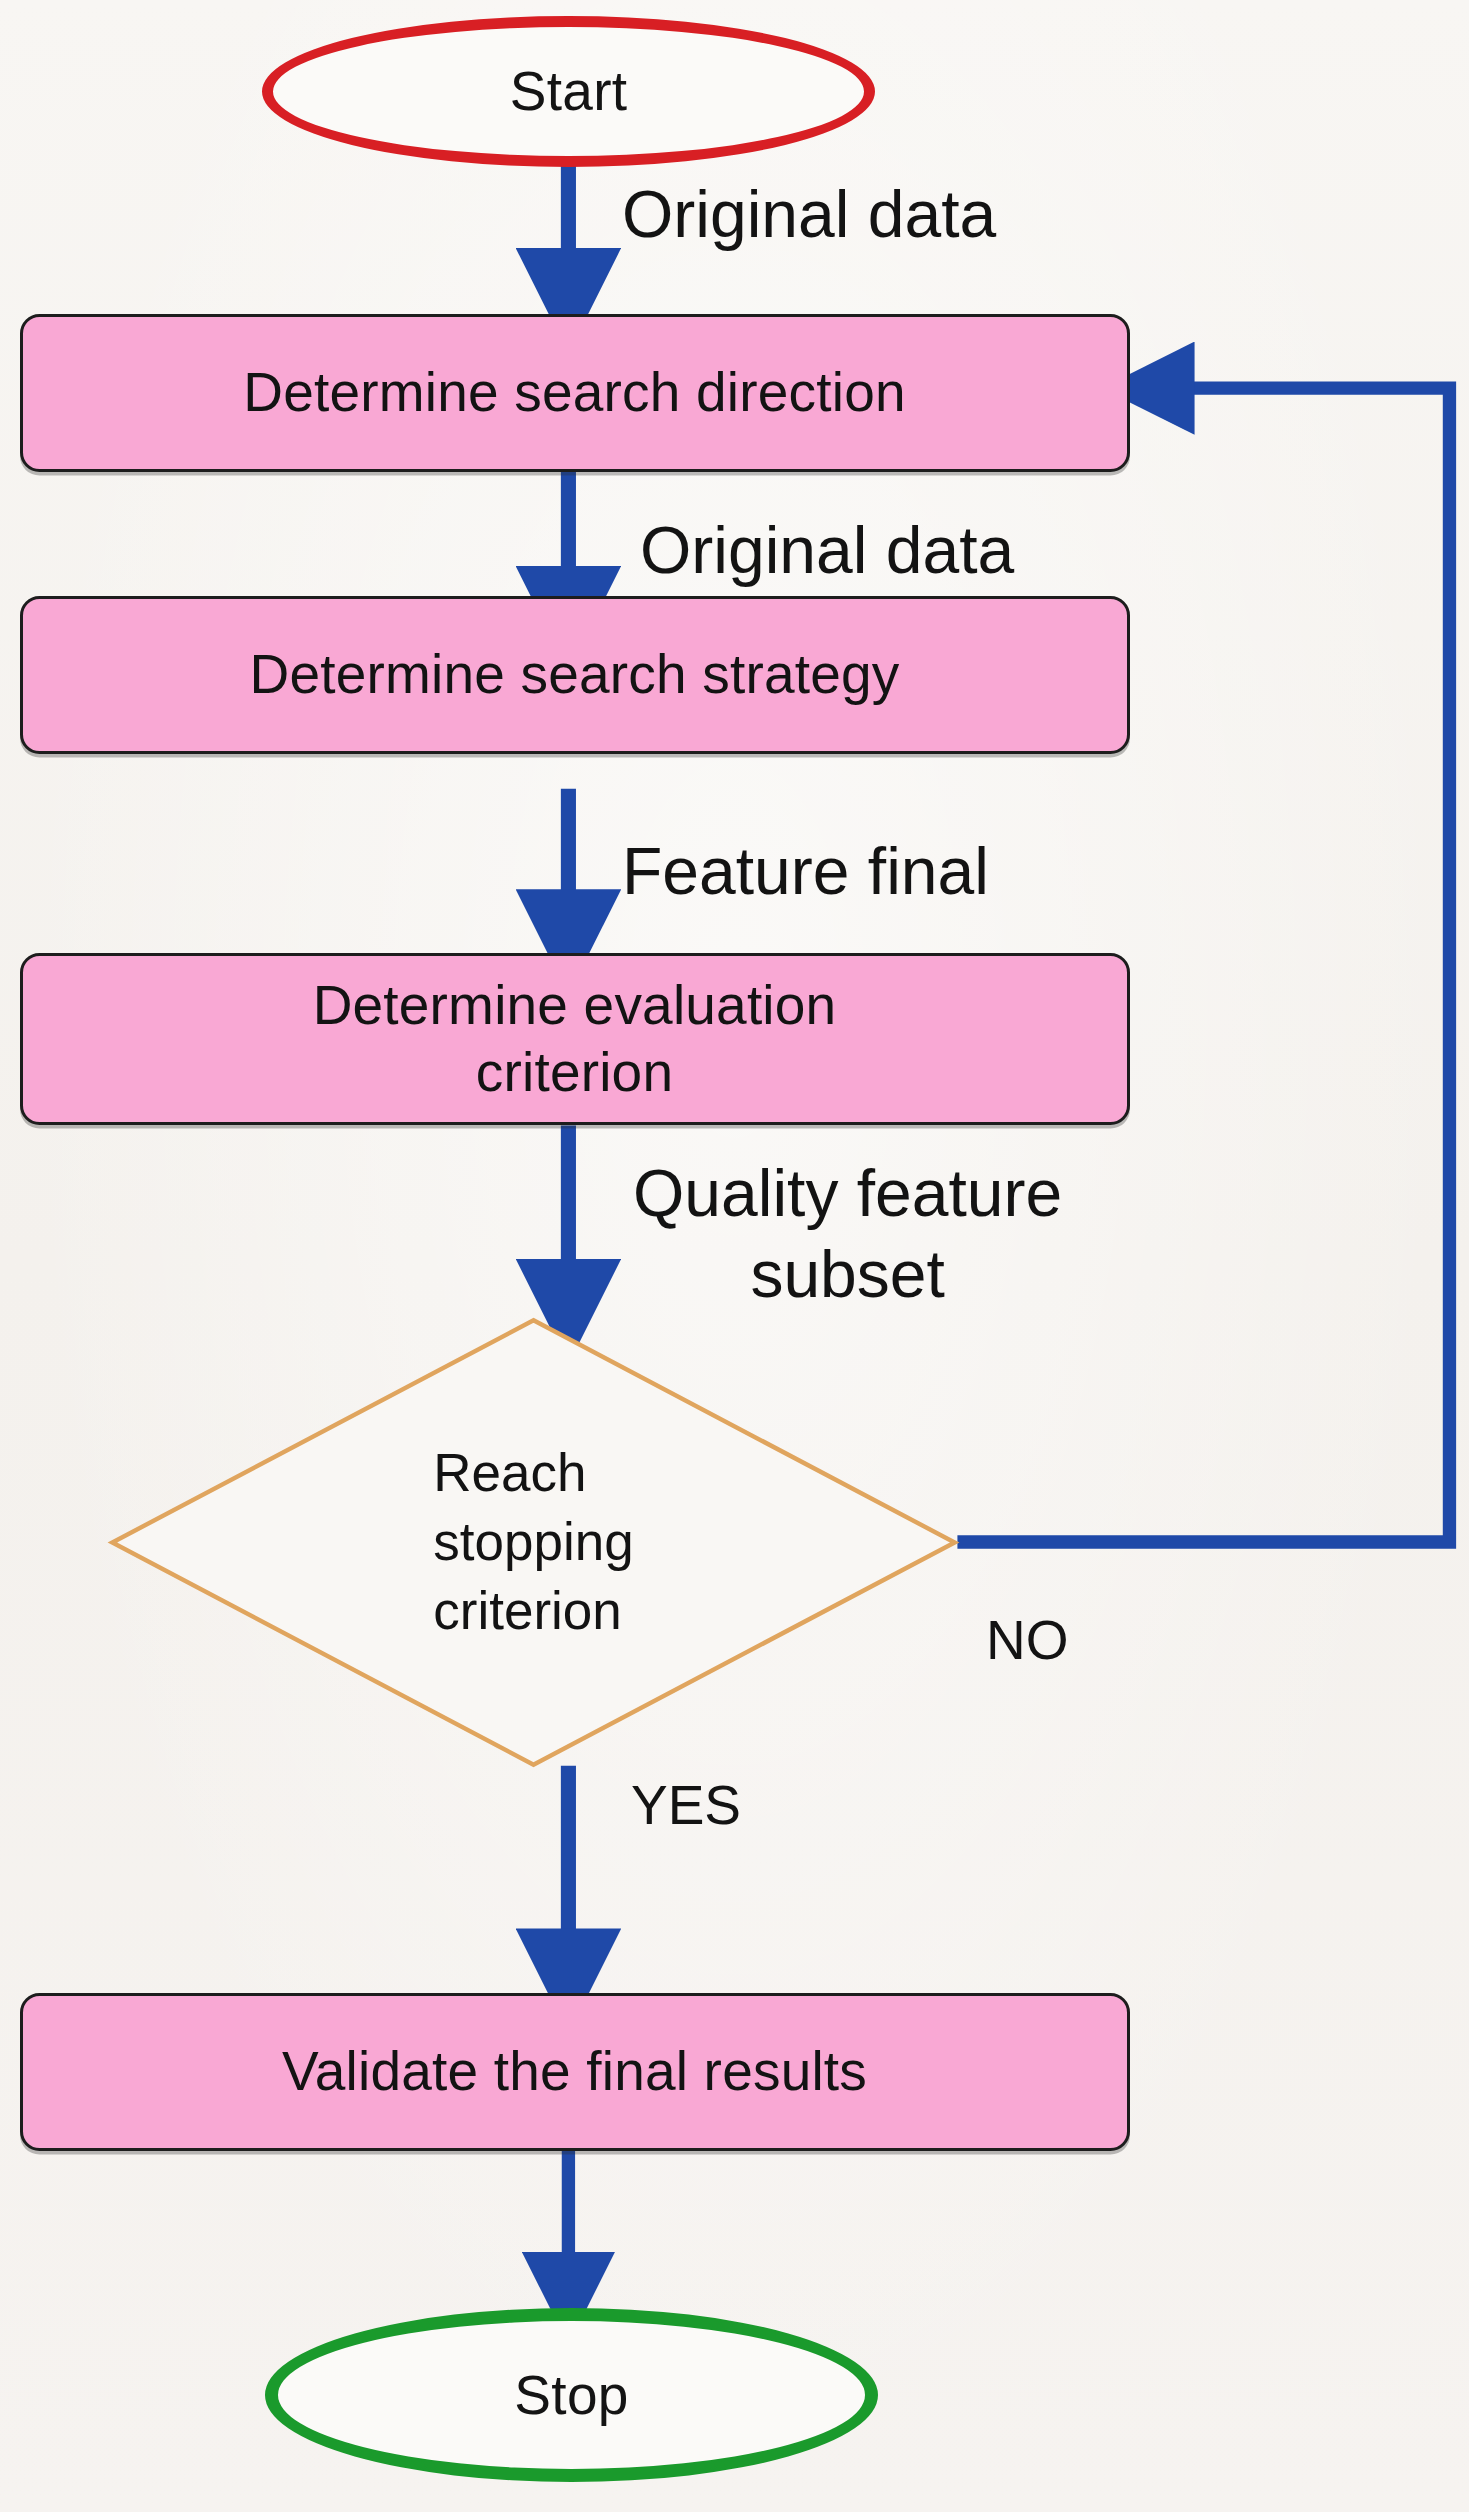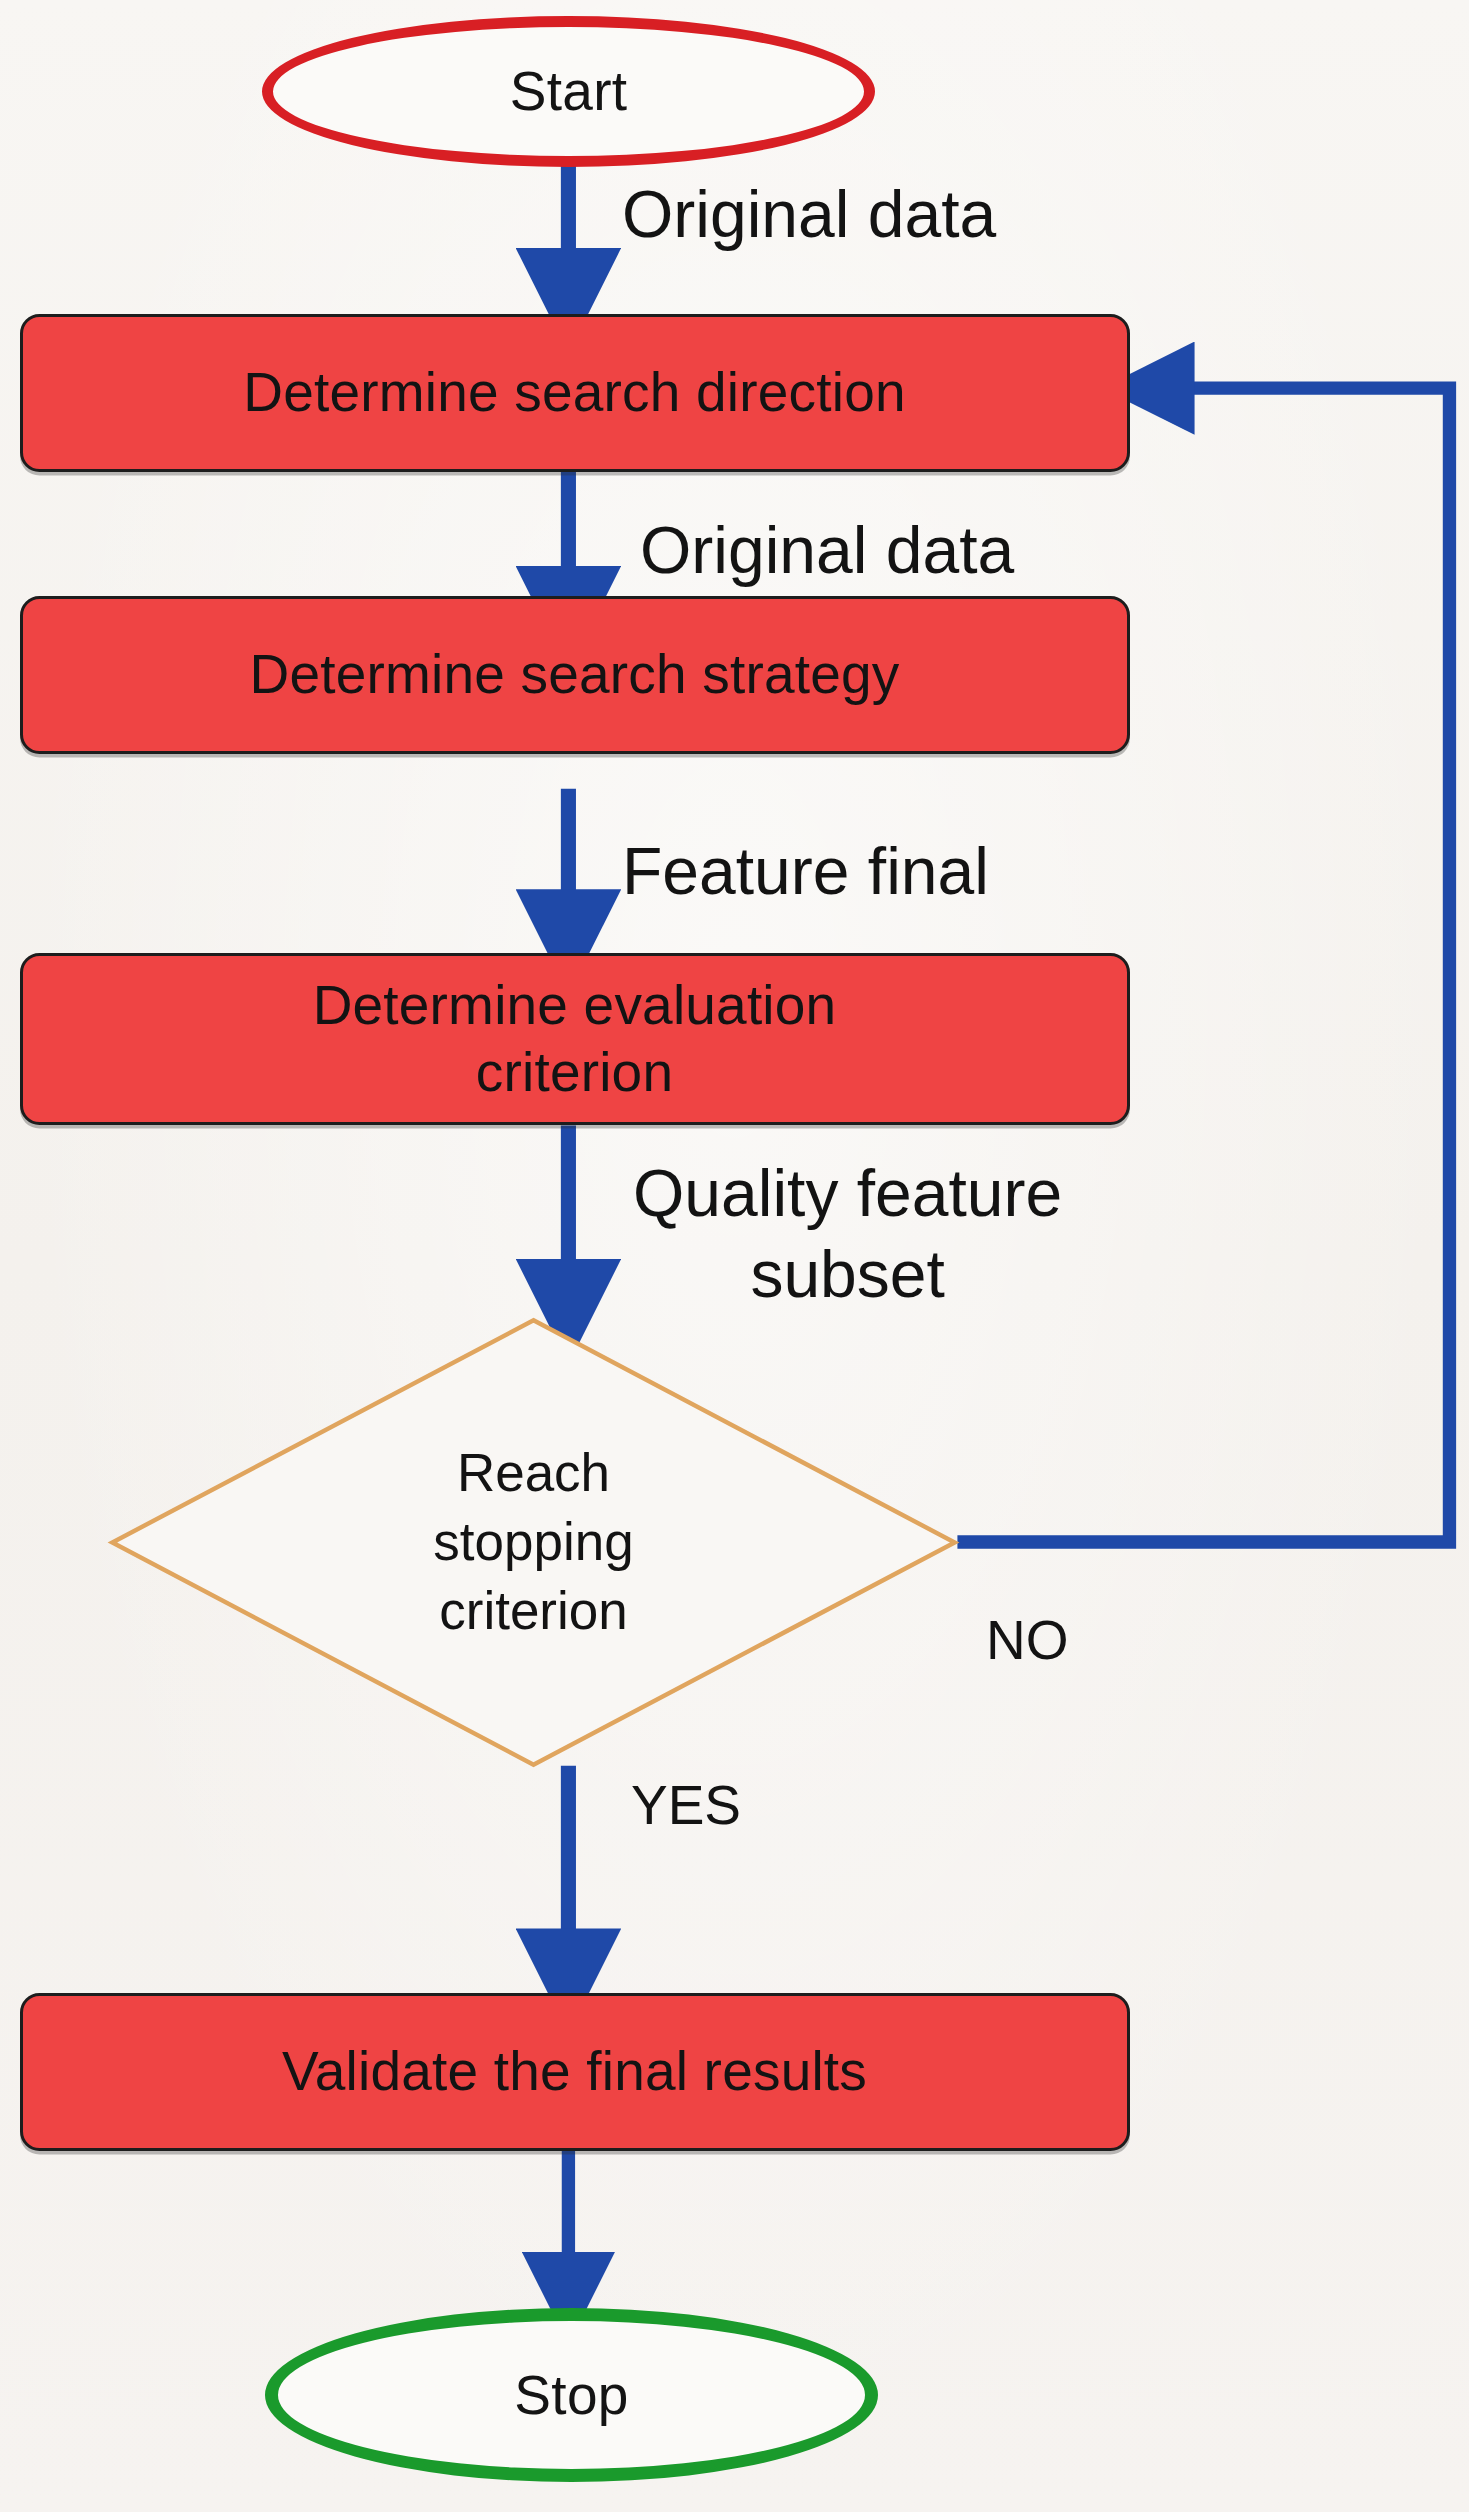--- a/index.html
+++ b/index.html
@@ -47,21 +47,21 @@
   }
   #stop-oval{
     left:265px;top:2308px;width:613px;height:174px;
     border:13.3px solid #1a9a2c;
   }
 
   
   .box{
     position:absolute;
     box-sizing:border-box;
-    background:#ef4444;
+    background:#f9a8d4;
     border:3.6px solid #1d1d1d;
     border-radius:19.5px;
     display:flex;align-items:center;justify-content:center;
     text-align:center;
     box-shadow:0 3.6px 0 rgba(40,40,40,.30);
     z-index:3;
   }
   .box .lbl{
     font-size:55px;
     color:#131313;
@@ -79,21 +79,21 @@
   #decision{
     position:absolute;
     left:107px;top:1315px;width:853px;height:455px;
     z-index:3;
   }
   #decision svg{position:absolute;left:0;top:0;width:853px;height:455px;}
   #decision .lbl{
     position:absolute;left:0;top:0;width:853px;height:455px;
     display:flex;flex-direction:column;align-items:center;justify-content:center;
     font-size:53px;color:#131313;line-height:1.30;
-    white-space:pre-line;text-align:center;
+    white-space:pre-line;text-align:left;
     pointer-events:none;
   }
 
   
   .edge-label{
     position:absolute;
     font-size:66px;
     color:#131313;
     line-height:1.22;
     white-space:pre-line;

